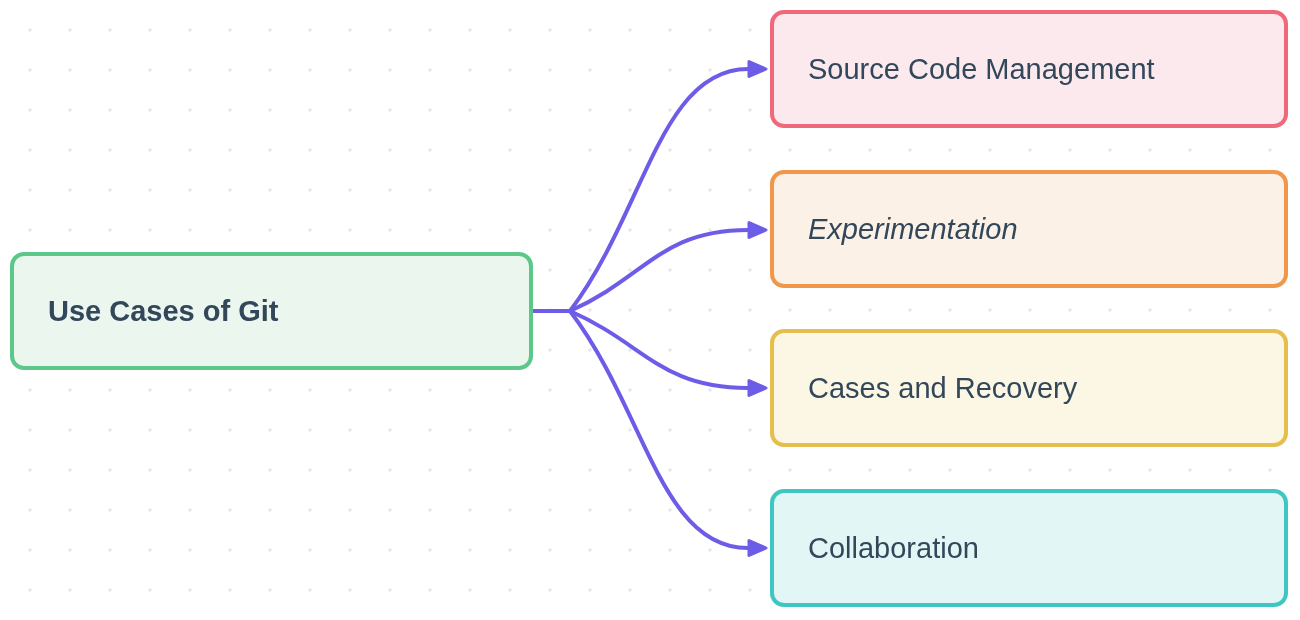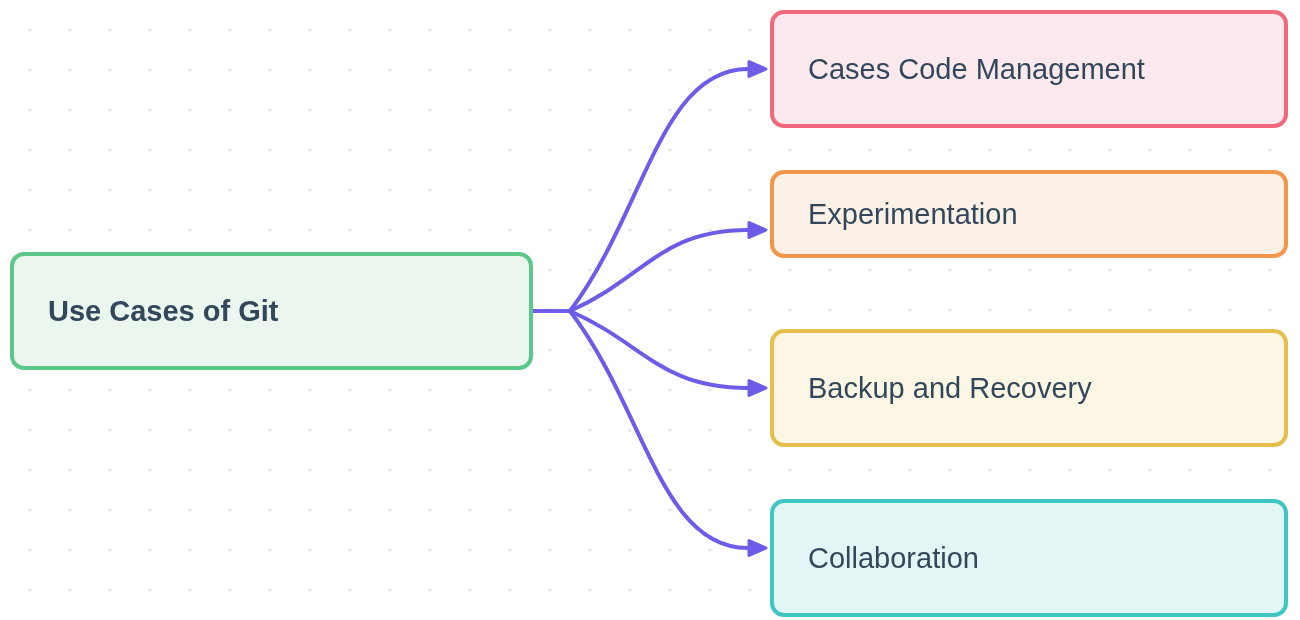--- a/index.html
+++ b/index.html
@@ -68,28 +68,28 @@
     <polygon class="arrowhead" points="749,222.5 766,230 749,237.5"></polygon>
     <polygon class="arrowhead" points="749,380.5 766,388 749,395.5"></polygon>
     <polygon class="arrowhead" points="749,540.5 766,548 749,555.5"></polygon>
   </svg>
 
   <div class="node" style="left: 10px; top: 252px; width: 523px; height: 118px; border-color: rgb(91, 200, 138); background-color: rgb(234, 246, 238); font-weight: bold;">
     <span class="node-label">Use Cases of Git</span>
   </div>
 
   <div class="node" style="left: 770px; top: 10px; width: 518px; height: 118px; border-color: rgb(240, 105, 123); background-color: rgb(251, 233, 237);">
-    <span class="node-label">Cases Code Management</span>
+    <span class="node-label">Source Code Management</span>
   </div>
 
-  <div class="node" style="left: 770px; top: 170px; width: 518px; height: 88px; border-color: rgb(240, 151, 75); background-color: rgb(252, 241, 230);">
+  <div class="node" style="left: 770px; top: 170px; width: 518px; height: 118px; border-color: rgb(240, 151, 75); background-color: rgb(252, 241, 230); font-style: italic;">
     <span class="node-label">Experimentation</span>
   </div>
 
   <div class="node" style="left: 770px; top: 329px; width: 518px; height: 118px; border-color: rgb(229, 190, 77); background-color: rgb(252, 246, 228);">
-    <span class="node-label">Backup and Recovery</span>
+    <span class="node-label">Cases and Recovery</span>
   </div>
 
-  <div class="node" style="left: 770px; top: 499px; width: 518px; height: 118px; border-color: rgb(64, 198, 194); background-color: rgb(226, 246, 245);">
+  <div class="node" style="left: 770px; top: 489px; width: 518px; height: 118px; border-color: rgb(64, 198, 194); background-color: rgb(226, 246, 245);">
     <span class="node-label">Collaboration</span>
   </div>
 
 </div>
 
 </body></html>

